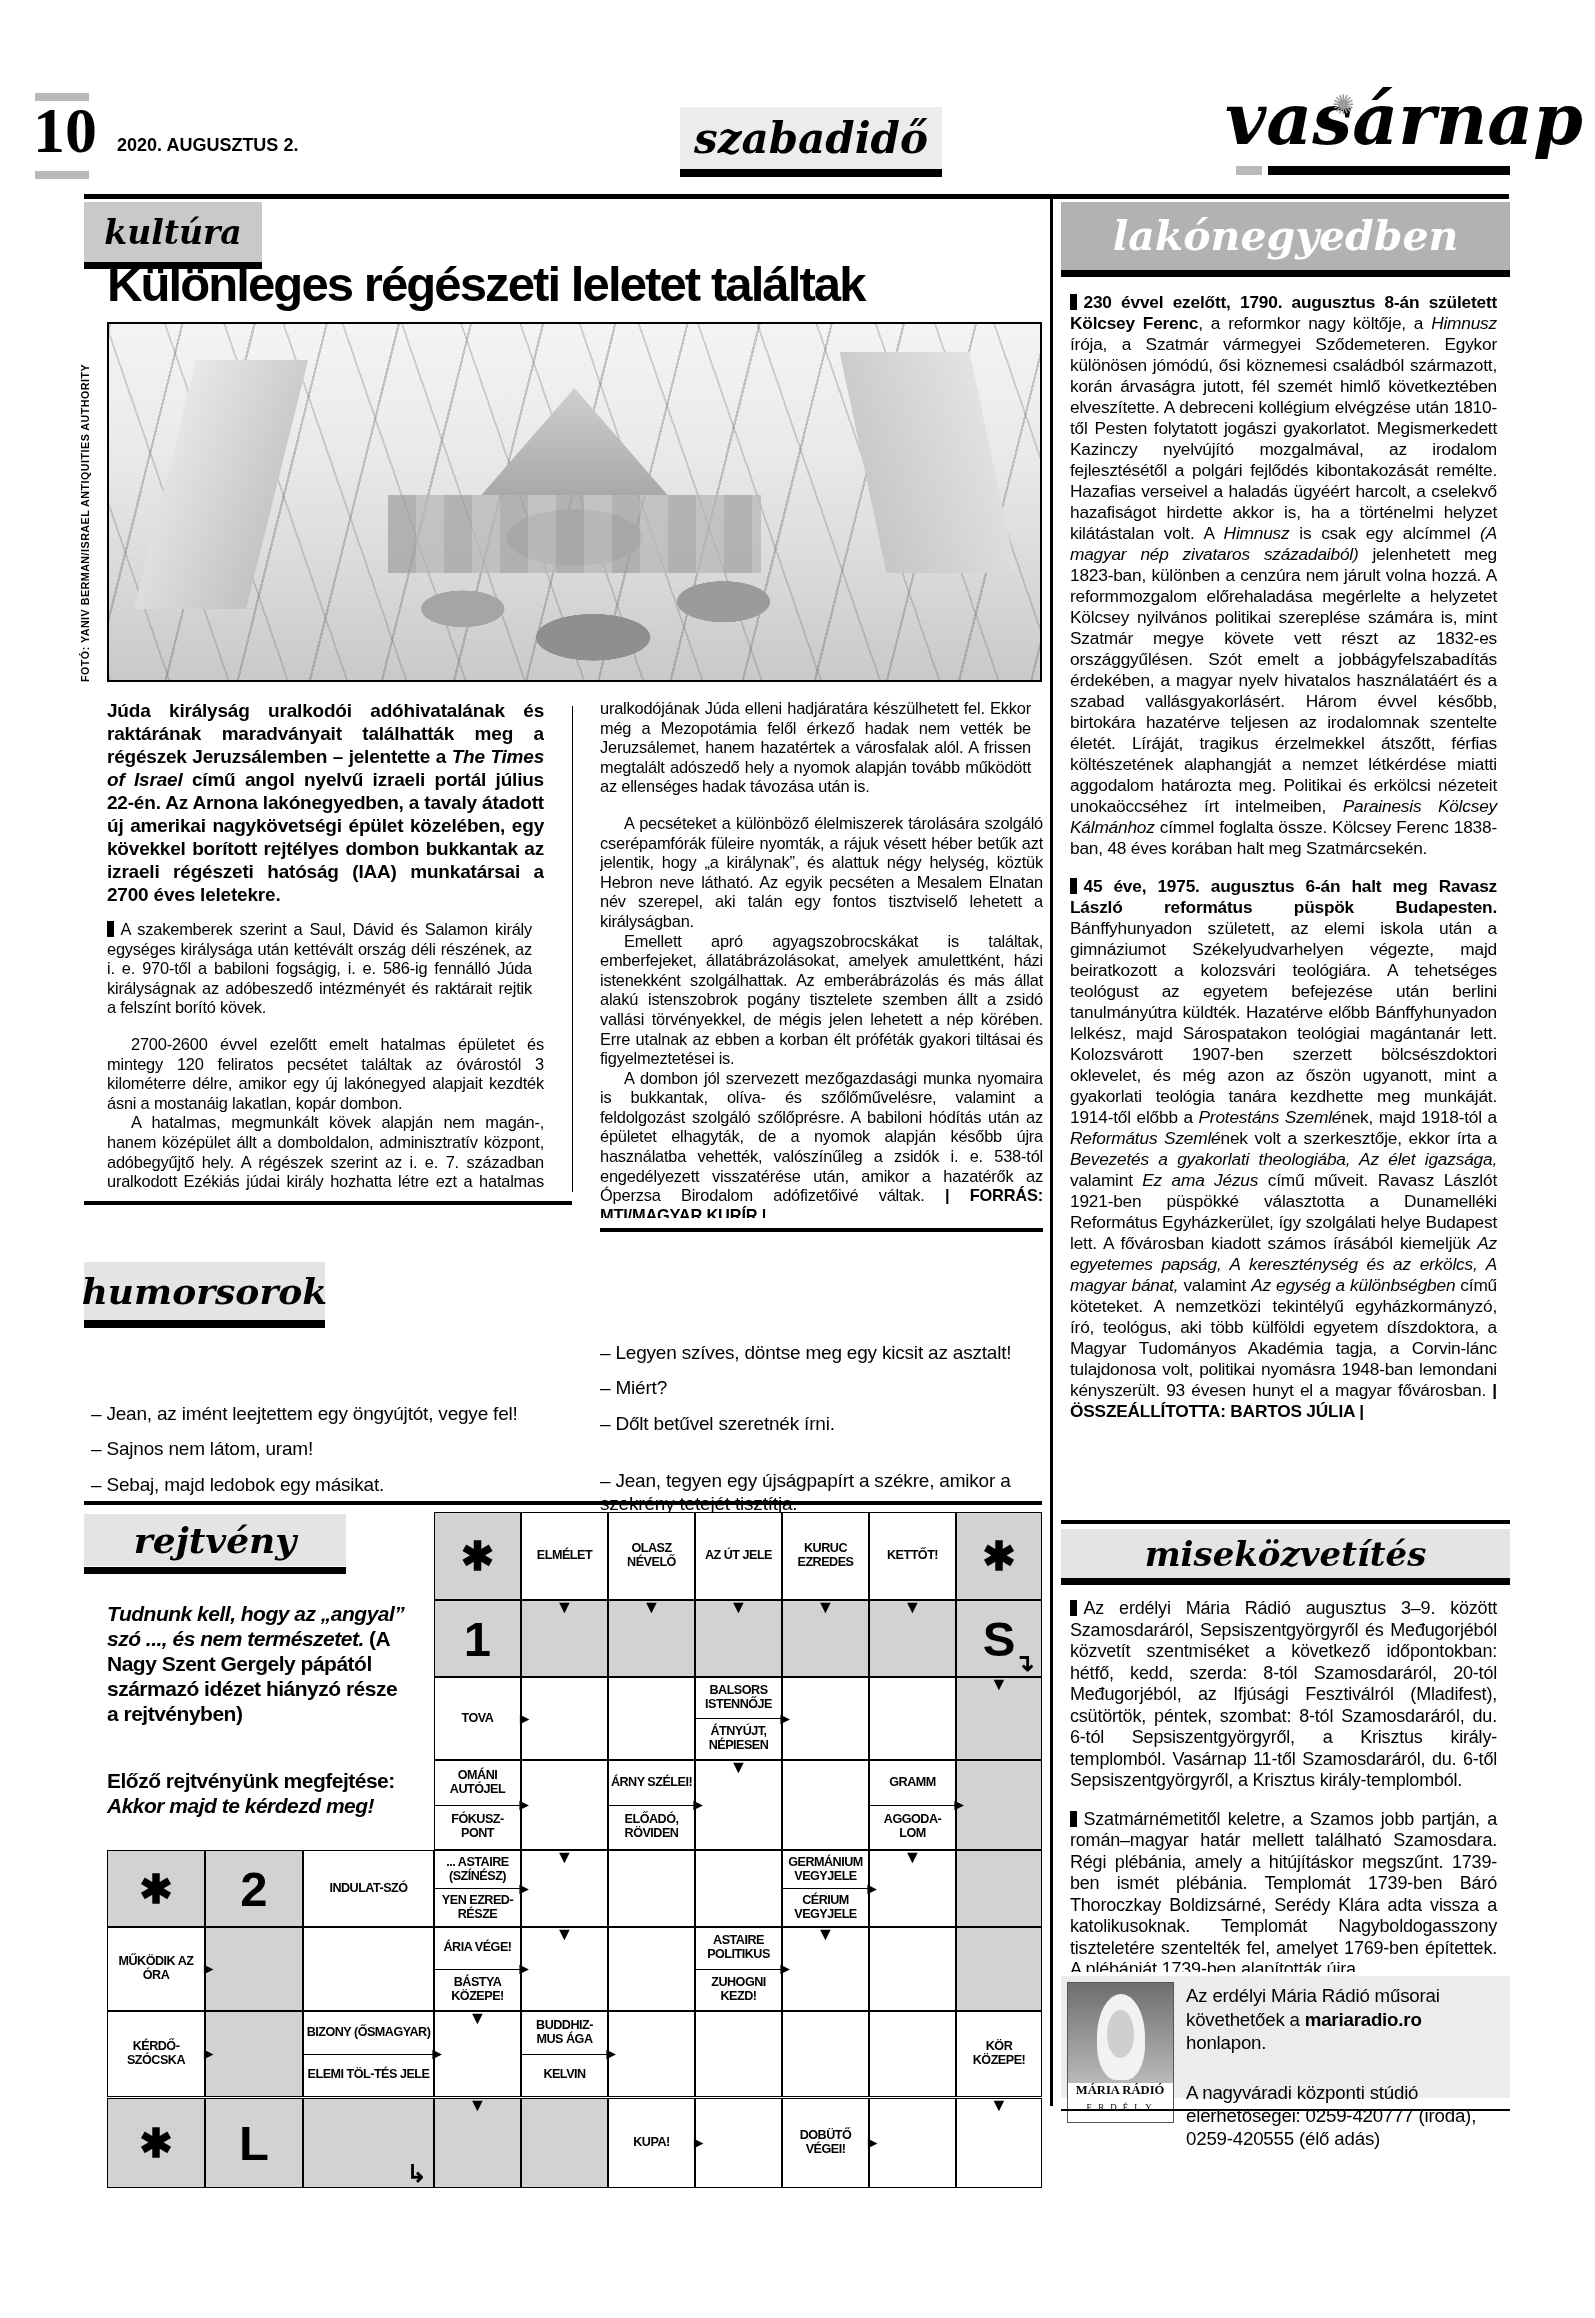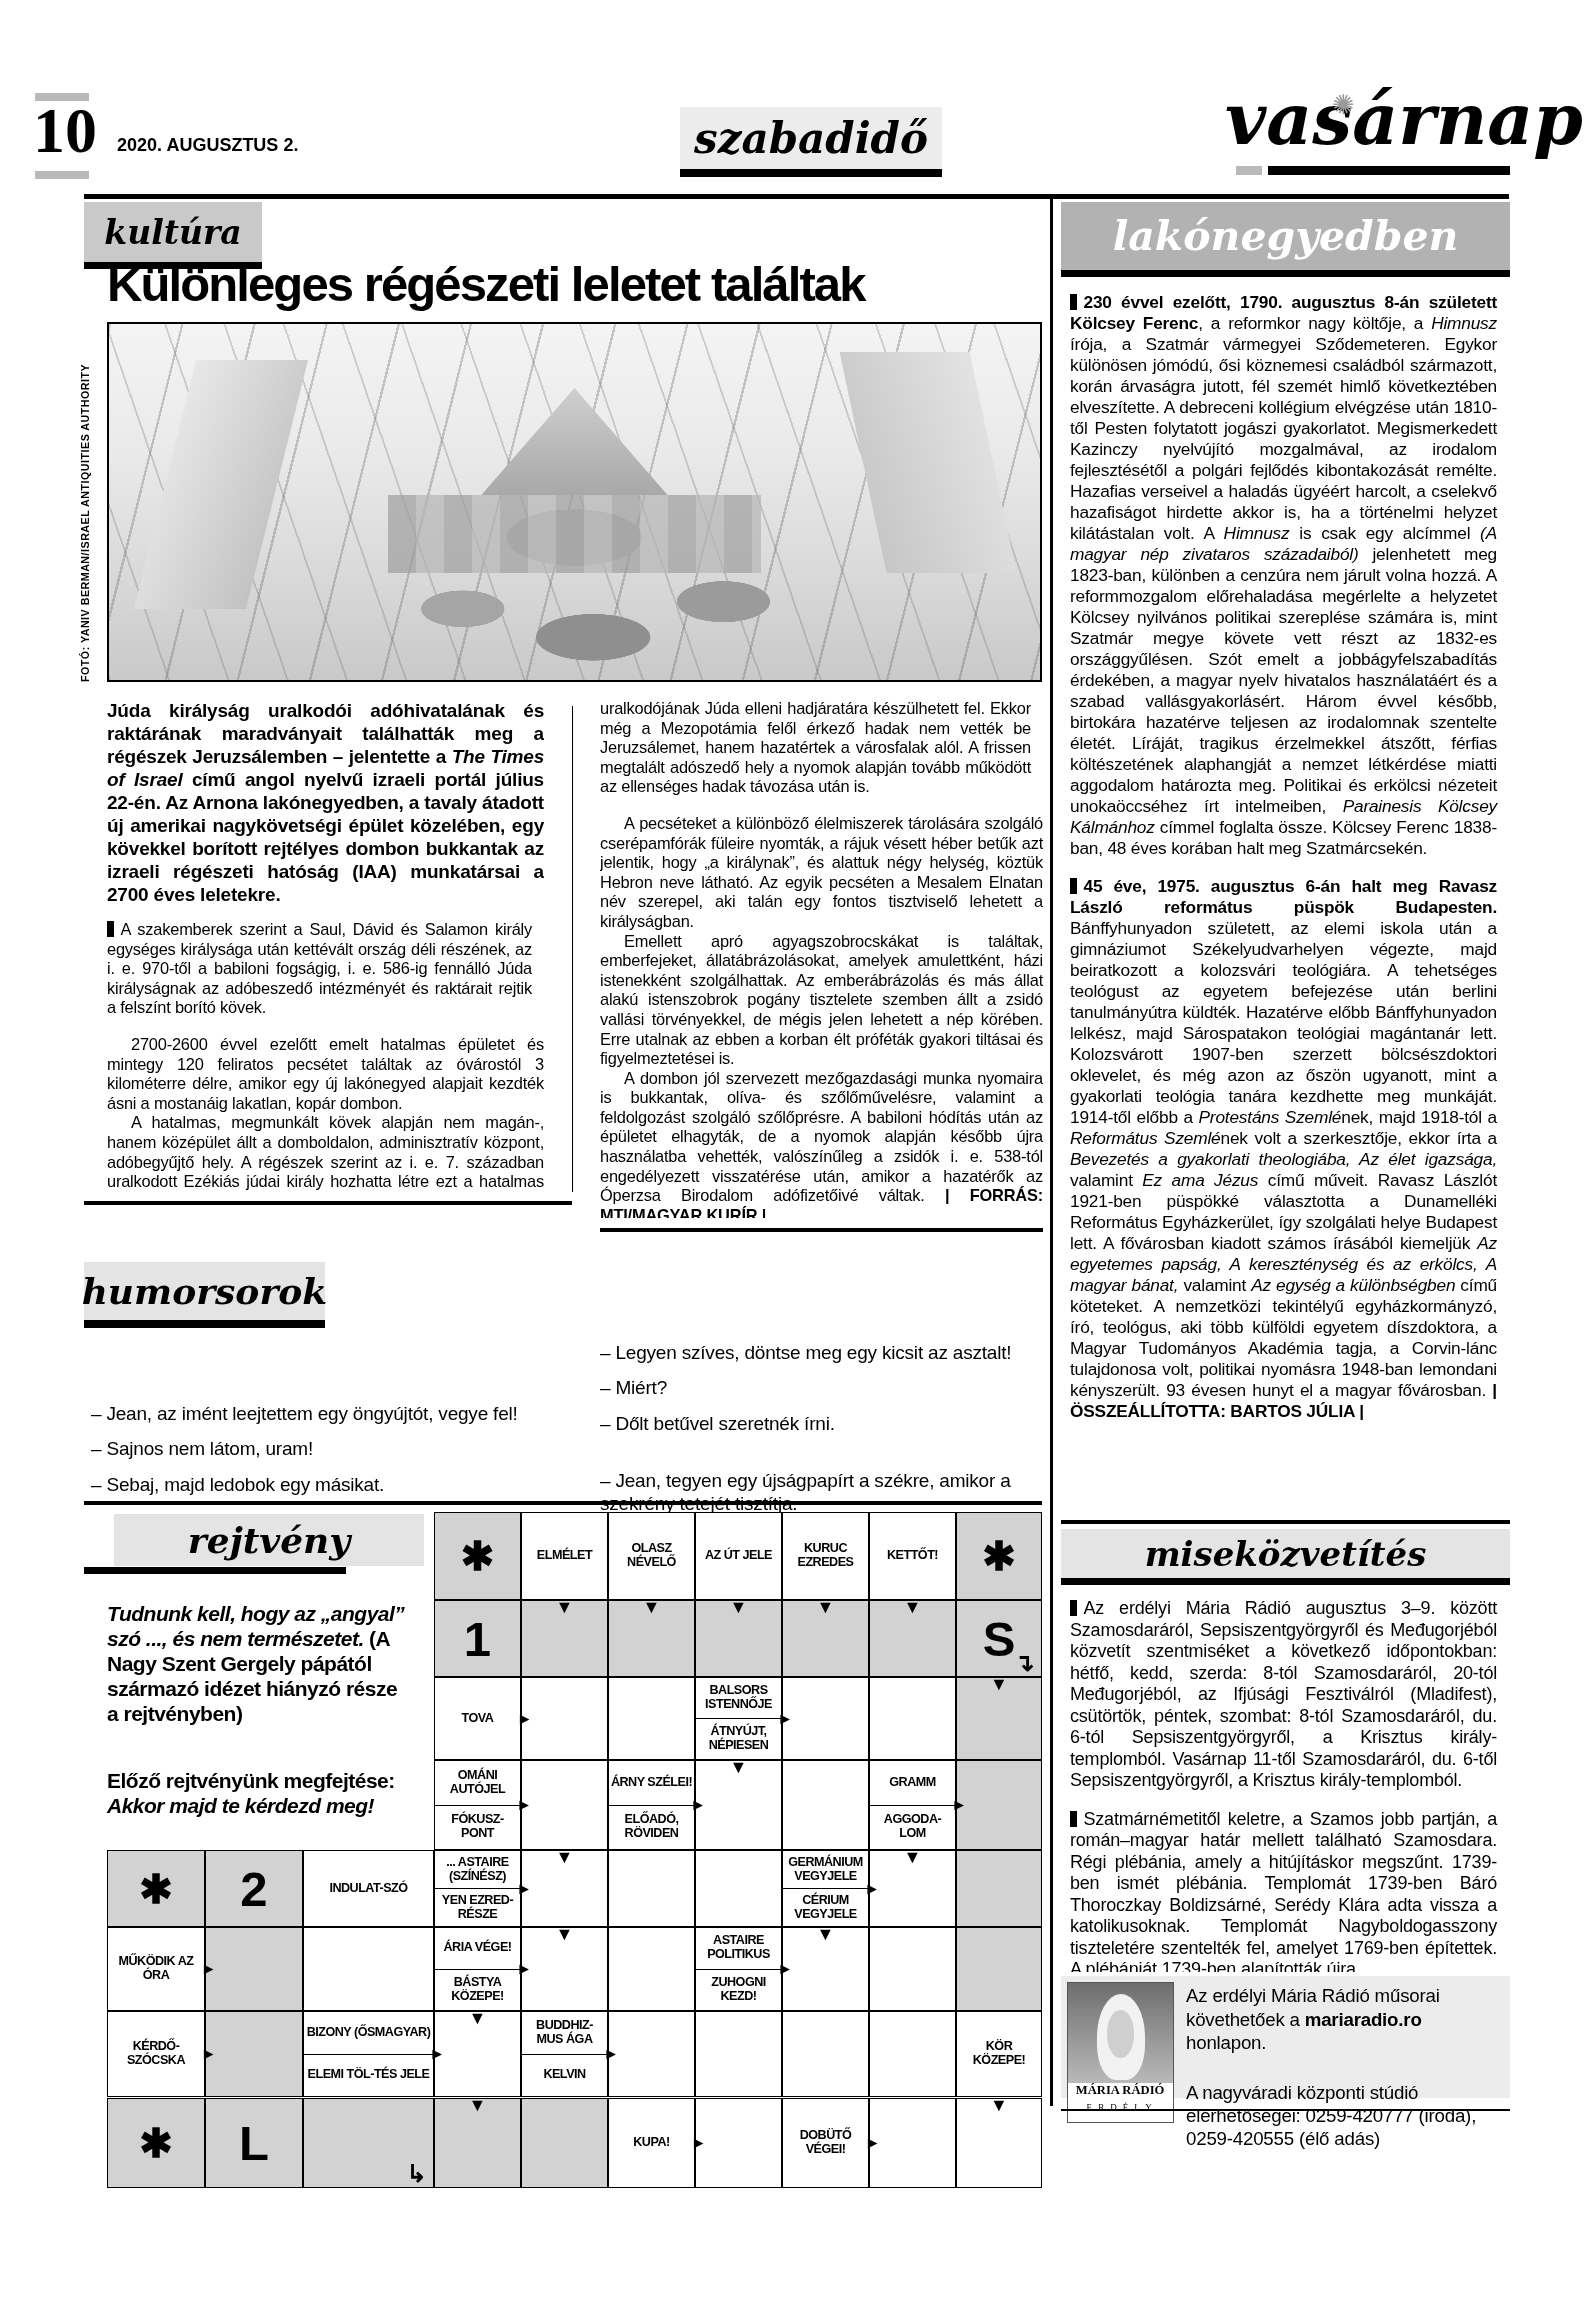--- a/index.html
+++ b/index.html
@@ -120,21 +120,21 @@
 <div class="abs joke-col" style="left:600px;top:1341px;width:443px;font-size:19px;line-height:23.4px;letter-spacing:-0.2px;">
     <p>– Legyen szíves, döntse meg egy kicsit az asztalt!</p>
     <p>– Miért?</p>
     <p>– Dőlt betűvel szeretnék írni.</p>
     <p class="gap"></p>
     <p>– Jean, tegyen egy újságpapírt a székre, amikor a szekrény tetejét tisztítja.</p>
     <p>– Fölösleges, uram, anélkül is elérem.</p>
   </div>
 
 <div class="abs rule" style="left:84px;top:1501px;width:958px;height:4.2px;"></div>
-<div class="abs label-box" style="left:84px;top:1514px;width:310px;height:52px;background:#e4e4e4;margin-left:30px;">
+<div class="abs label-box" style="left:84px;top:1514px;width:262px;height:52px;background:#e4e4e4;">
   <span class="serif-it" style="font-size:36px;">rejtvény</span>
 </div>
 <div class="abs bar" style="left:84px;top:1567px;width:262px;height:6.5px;"></div>
 <div class="abs" style="left:107px;top:1601px;width:306px;font-size:21px;line-height:25px;letter-spacing:-0.5px;">
   <p style="margin:0 0 42px 0;"><b><i>Tudnunk kell, hogy az „angyal” szó ..., és nem természetet. </i></b><b>(A Nagy Szent Gergely pápától származó idézet hiányzó része a rejtvényben)</b></p>
   <p style="margin:0;font-weight:bold;">Előző rejtvényünk megfejtése:</p>
   <p style="margin:0;font-weight:bold;font-style:italic;">Akkor majd te kérdezd meg!</p>
 </div>
 
 <div id="xw" style="left:107px;top:1512px;width:935px;height:677px;">

